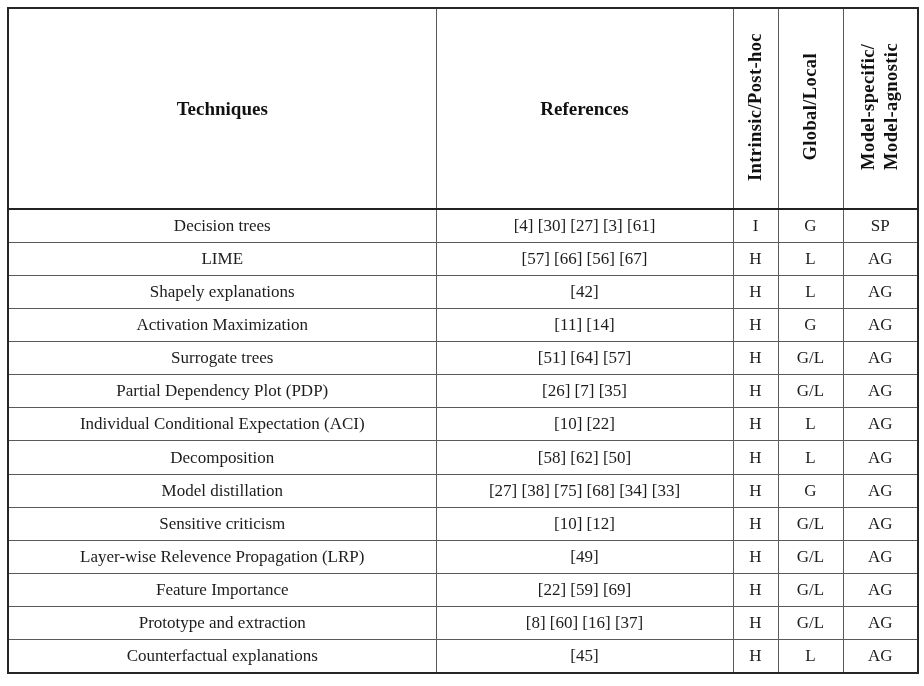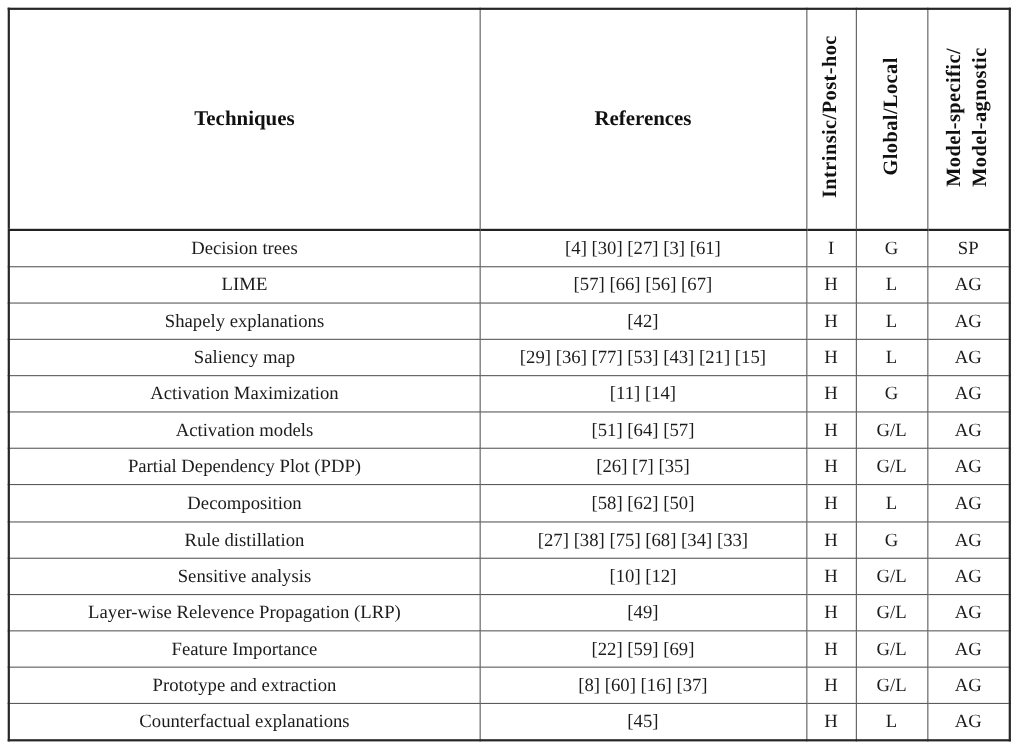--- a/index.html
+++ b/index.html
@@ -85,63 +85,63 @@
     <td>AG</td>
   </tr>
   <tr class="data-row">
     <td>Shapely explanations</td>
     <td class="refs-cell">[42]</td>
     <td>H</td>
     <td>L</td>
     <td>AG</td>
   </tr>
   <tr class="data-row">
-    <td>Saliency map</td>
-    <td class="refs-cell">[29] [36] [77] [53] [43] [21] [15]</td>
-    <td>H</td>
-    <td>L</td>
-    <td>AG</td>
-  </tr>
-  <tr class="data-row">
     <td>Activation Maximization</td>
     <td class="refs-cell">[11] [14]</td>
     <td>H</td>
     <td>G</td>
     <td>AG</td>
   </tr>
   <tr class="data-row">
-    <td>Activation models</td>
+    <td>Surrogate trees</td>
     <td class="refs-cell">[51] [64] [57]</td>
     <td>H</td>
     <td>G/L</td>
     <td>AG</td>
   </tr>
   <tr class="data-row">
     <td>Partial Dependency Plot (PDP)</td>
     <td class="refs-cell">[26] [7] [35]</td>
     <td>H</td>
     <td>G/L</td>
     <td>AG</td>
   </tr>
   <tr class="data-row">
+    <td>Individual Conditional Expectation (ACI)</td>
+    <td class="refs-cell">[10] [22]</td>
+    <td>H</td>
+    <td>L</td>
+    <td>AG</td>
+  </tr>
+  <tr class="data-row">
     <td>Decomposition</td>
     <td class="refs-cell">[58] [62] [50]</td>
     <td>H</td>
     <td>L</td>
     <td>AG</td>
   </tr>
   <tr class="data-row">
-    <td>Rule distillation</td>
+    <td>Model distillation</td>
     <td class="refs-cell">[27] [38] [75] [68] [34] [33]</td>
     <td>H</td>
     <td>G</td>
     <td>AG</td>
   </tr>
   <tr class="data-row">
-    <td>Sensitive analysis</td>
+    <td>Sensitive criticism</td>
     <td class="refs-cell">[10] [12]</td>
     <td>H</td>
     <td>G/L</td>
     <td>AG</td>
   </tr>
   <tr class="data-row">
     <td>Layer-wise Relevence Propagation (LRP)</td>
     <td class="refs-cell">[49]</td>
     <td>H</td>
     <td>G/L</td>

